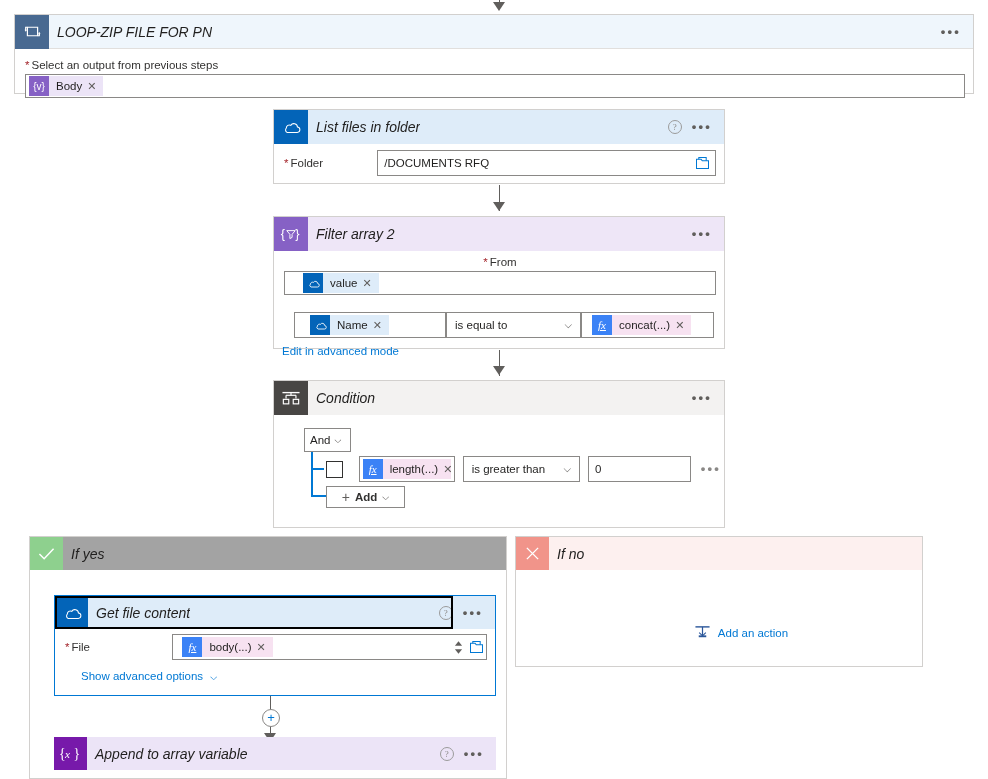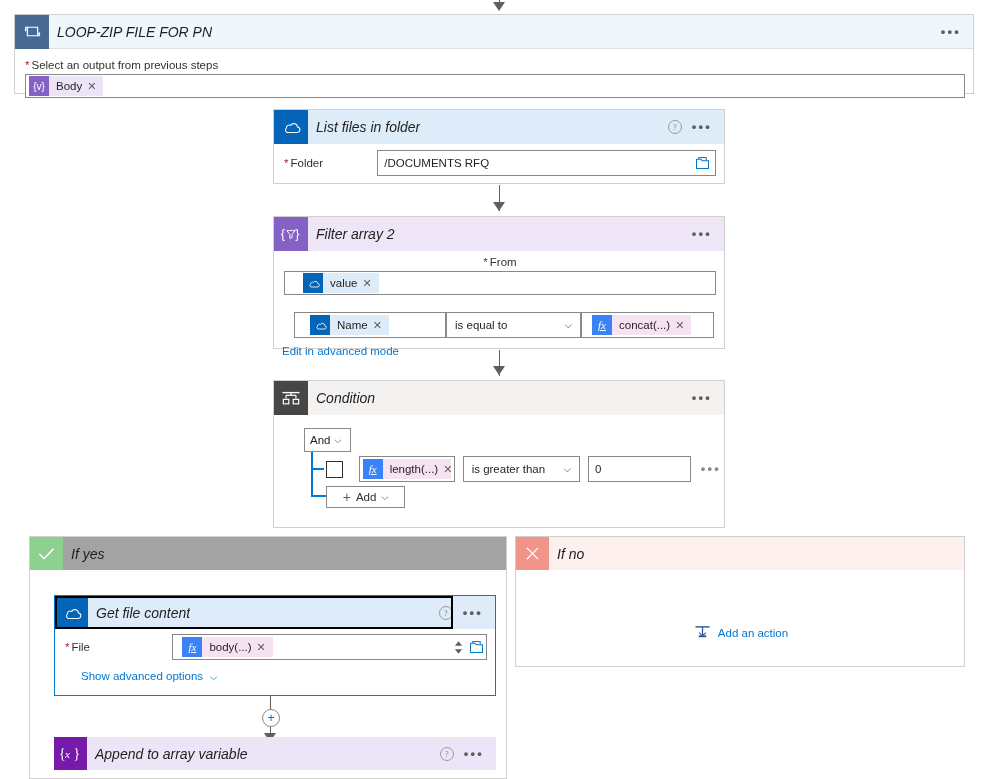--- a/index.html
+++ b/index.html
@@ -343,21 +343,21 @@
       </div>
       <div class="textbox" style="width:105px; margin-left:8px;">
         <span>0</span>
       </div>
       <div class="ellipsis" style="margin-left:10px; color:#8a8886;">•••</div>
     </div>
 
     <div class="abs" style="left:52px; top:105px; width:79px; height:22px; border:1px solid #8a8886; background:#fff;
                 display:flex; align-items:center; justify-content:center; gap:5px; font-size:11.5px;">
       <span style="color:#605e5c; font-size:14px; line-height:12px;">+</span>
-      <span style="font-weight:400;">Add</span>
+      <span style="font-weight:700;">Add</span>
       <span style="color:#605e5c; font-size:9px;">⌵</span>
     </div>
   </div>
 
   <div class="abs" style="left:29px; top:536px; width:478px; height:243px; border:1px solid #d2d0ce; background:#fff;">
     <div class="card-header" style="background:#a3a3a3; height:33px;">
       <div class="card-icon" style="background:#8ed08e; width:33px; height:33px; flex:0 0 33px;">
         <svg width="17" height="14" viewBox="0 0 18 14">
           <path d="M1.5 7 L6.5 12 L16.5 1.5" fill="none" stroke="#ffffff" stroke-width="1.6"></path>
         </svg>
@@ -428,21 +428,21 @@
         </svg>
       </div>
       <div class="card-title">Append to array variable</div>
       <div class="hdr-actions">
         <div class="help-ic">?</div>
         <div class="ellipsis">•••</div>
       </div>
     </div>
   </div>
 
-  <div class="abs" style="left:515px; top:536px; width:450px; height:131px; border:1px solid #d2d0ce; background:#fff;">
+  <div class="abs" style="left:515px; top:536px; width:408px; height:131px; border:1px solid #d2d0ce; background:#fff;">
     <div class="card-header" style="background:#fdf0ef; height:33px;">
       <div class="card-icon" style="background:#f1948a; width:33px; height:33px; flex:0 0 33px;">
         <svg width="15" height="15" viewBox="0 0 16 16">
           <path d="M2 2 L14 14 M14 2 L2 14" fill="none" stroke="#ffffff" stroke-width="1.5"></path>
         </svg>
       </div>
       <div class="card-title">If no</div>
     </div>
 
     <div class="abs" style="left:0; top:88px; width:450px; display:flex; align-items:center; justify-content:center; gap:7px;">

